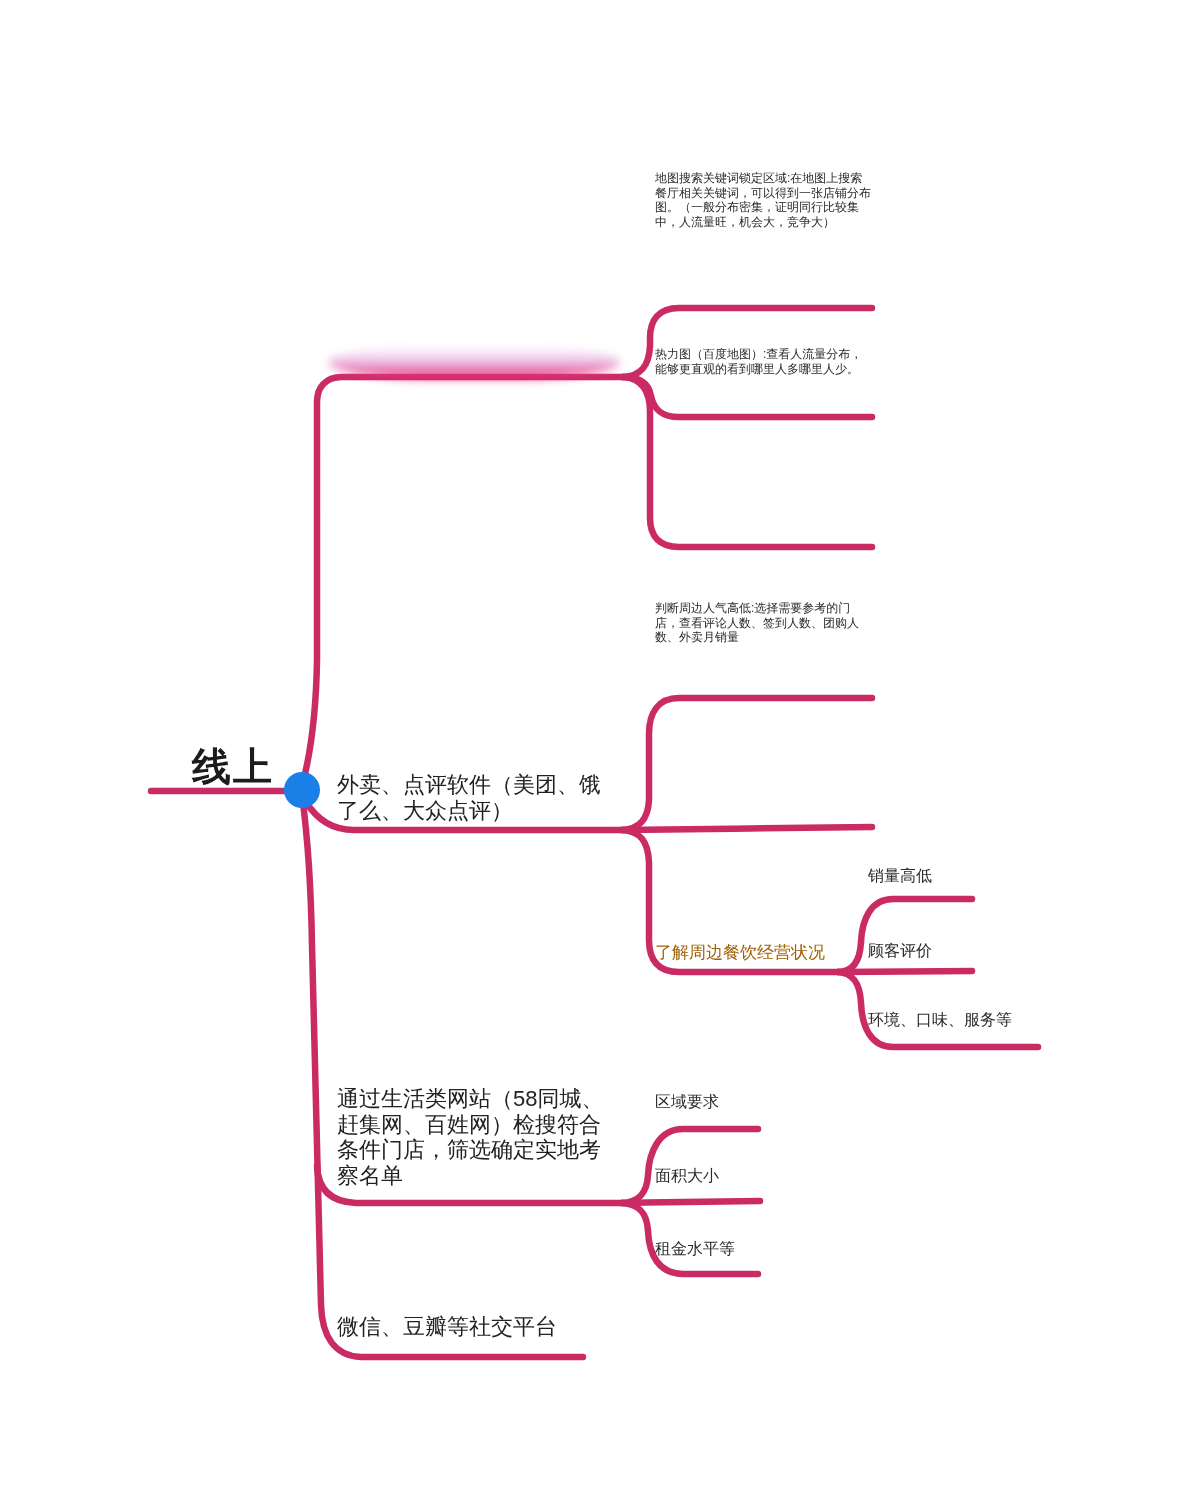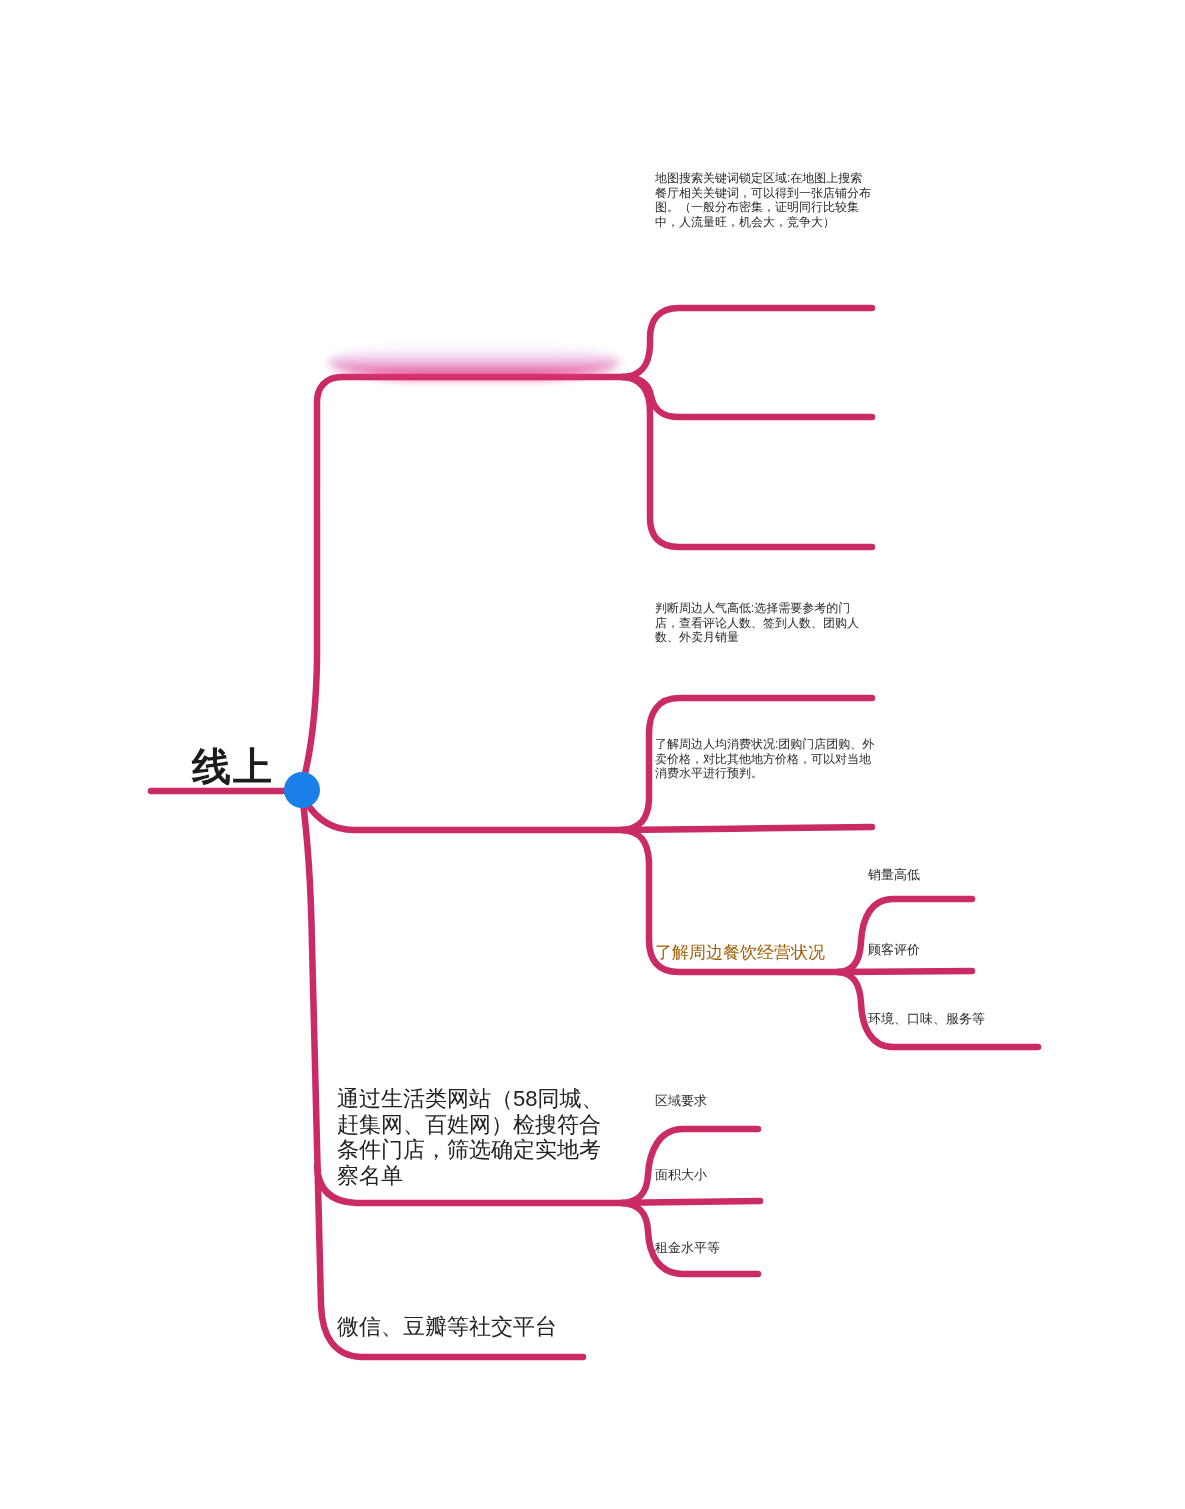--- a/index.html
+++ b/index.html
@@ -6,21 +6,21 @@
   #canvas{
     position:relative;width:1185px;height:1509px;background:#ffffff;overflow:hidden;
     font-family:"Liberation Sans","DejaVu Sans",sans-serif;color:#262626;
   }
   #wires{position:absolute;left:0;top:0;width:1185px;height:1509px;}
   .node{position:absolute;white-space:pre-wrap;}
   .root-label{font-size:39px;font-weight:600;color:#1c1c1c;letter-spacing:2px;}
   .branch-label{font-size:22px;line-height:1.16;font-weight:500;color:#222;}
   .leaf-text{font-size:12px;line-height:1.22;color:#2a2a2a;}
   .sub-label{font-size:17px;color:#a16207;}
-  .small-label{font-size:13px;color:#2a2a2a;}
+  .small-label{font-size:16px;color:#2a2a2a;}
   
   .redacted{position:absolute;left:328px;top:346px;width:292px;height:33px;pointer-events:none;}
   .redacted::before{
     content:"";position:absolute;inset:0;border-radius:45%/65%;
     background:linear-gradient(to bottom,
       rgba(190,130,235,0) 0%,
       rgba(205,110,210,0.30) 38%,
       rgba(225,70,150,0.65) 70%,
       rgba(222,40,112,0.92) 100%);
     filter:blur(4px);
@@ -70,23 +70,24 @@
     </g>
 
     <circle cx="302" cy="790" r="18" fill="#1a80e8"></circle>
   </svg>
 
   <div class="redacted"></div>
 
   <div class="node root-label" style="left:192px;top:740px;">线上</div>
 
   <div class="node leaf-text" style="left:655px;top:171px;width:218px;">地图搜索关键词锁定区域:在地图上搜索餐厅相关关键词，可以得到一张店铺分布图。（一般分布密集，证明同行比较集中，人流量旺，机会大，竞争大）</div>
+  <div class="node leaf-text" style="left:655px;top:347px;width:218px;">热力图（百度地图）:查看人流量分布，能够更直观的看到哪里人多哪里人少。</div>
 
+  <div class="node branch-label" style="left:337px;top:772px;width:274px;">外卖、点评软件（美团、饿了么、大众点评）</div>
   <div class="node leaf-text" style="left:655px;top:601px;width:210px;">判断周边人气高低:选择需要参考的门店，查看评论人数、签到人数、团购人数、外卖月销量</div>
-  <div class="node leaf-text" style="left:655px;top:737px;width:222px;">了解周边人均消费状况:团购门店团购、外卖价格，对比其他地方价格，可以对当地消费水平进行预判。</div>
   <div class="node sub-label" style="left:655px;top:941px;">了解周边餐饮经营状况</div>
   <div class="node small-label" style="left:868px;top:866px;">销量高低</div>
   <div class="node small-label" style="left:868px;top:941px;">顾客评价</div>
   <div class="node small-label" style="left:868px;top:1010px;">环境、口味、服务等</div>
 
   <div class="node branch-label" style="left:337px;top:1086px;width:274px;">通过生活类网站（58同城、赶集网、百姓网）检搜符合条件门店，筛选确定实地考察名单</div>
   <div class="node small-label" style="left:655px;top:1092px;">区域要求</div>
   <div class="node small-label" style="left:655px;top:1166px;">面积大小</div>
   <div class="node small-label" style="left:655px;top:1239px;">租金水平等</div>
 

